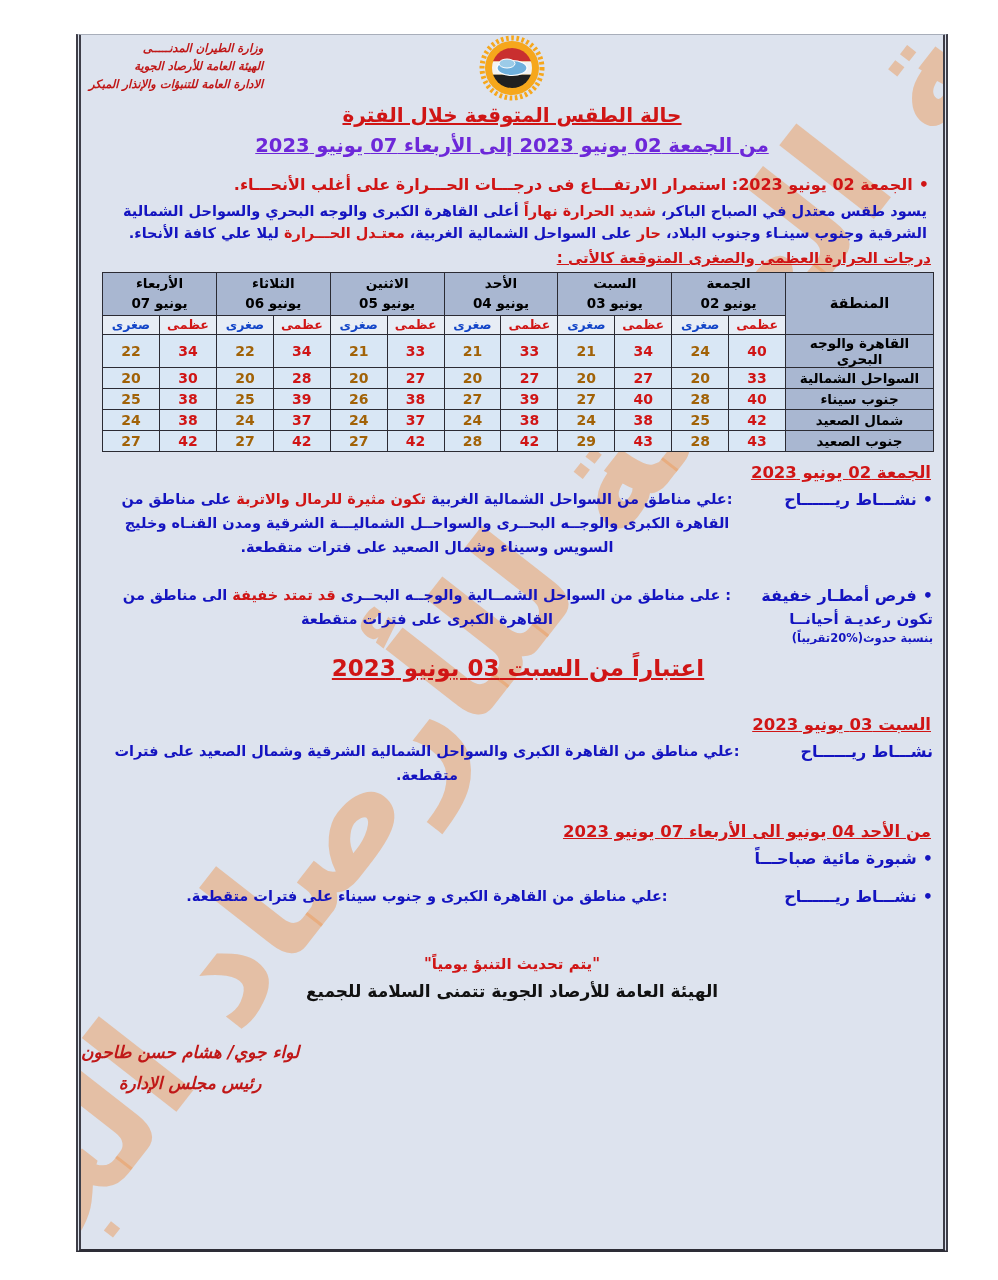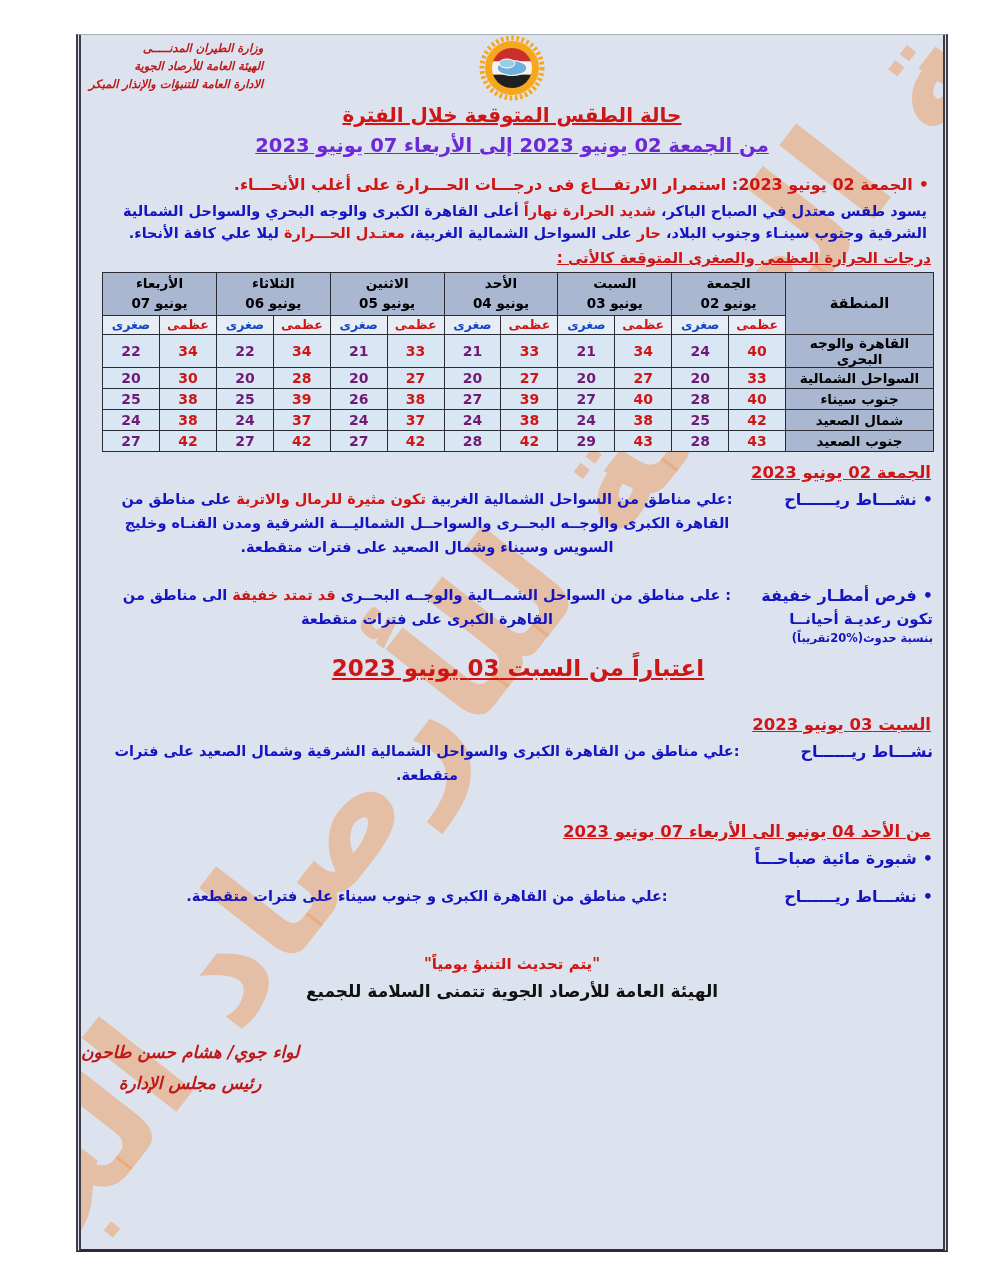--- a/index.html
+++ b/index.html
@@ -54,21 +54,21 @@
   .region-h,.day-h{background:#a9b7d1;color:#000;font-weight:bold;}
   .day-h{font-size:13.5px;height:42px;line-height:1.45;}
   .region-h{font-size:14.5px;}
   .day-h .date{direction:ltr;}
   .sub-h{background:#e7edf5;font-weight:bold;font-size:12.5px;height:18px;}
   .sub-max{color:#d01515;}
   .sub-min{color:#1446c8;}
   .trow td{background:#d9e7f5;font-weight:bold;font-size:14px;height:20px;}
   .trow .region-c{background:#a9b7d1;color:#000;font-size:13.5px;}
   .vmax{color:#d01515;}
-  .vmin{color:#701a75;}
+  .vmin{color:#a16207;}
   
   .sec{
     color:#d01515;font-weight:bold;font-size:16.5px;text-decoration:underline;
     text-align:right;margin:11px 12px 0 0;
   }
   .item{display:flex;align-items:flex-start;margin:6px 10px 0 30px;}
   .item .lbl{
     flex:0 0 190px;color:#1414c0;font-weight:bold;font-size:16px;line-height:1.5;
   }
   .item .lbl .sub1{font-size:15px;}

